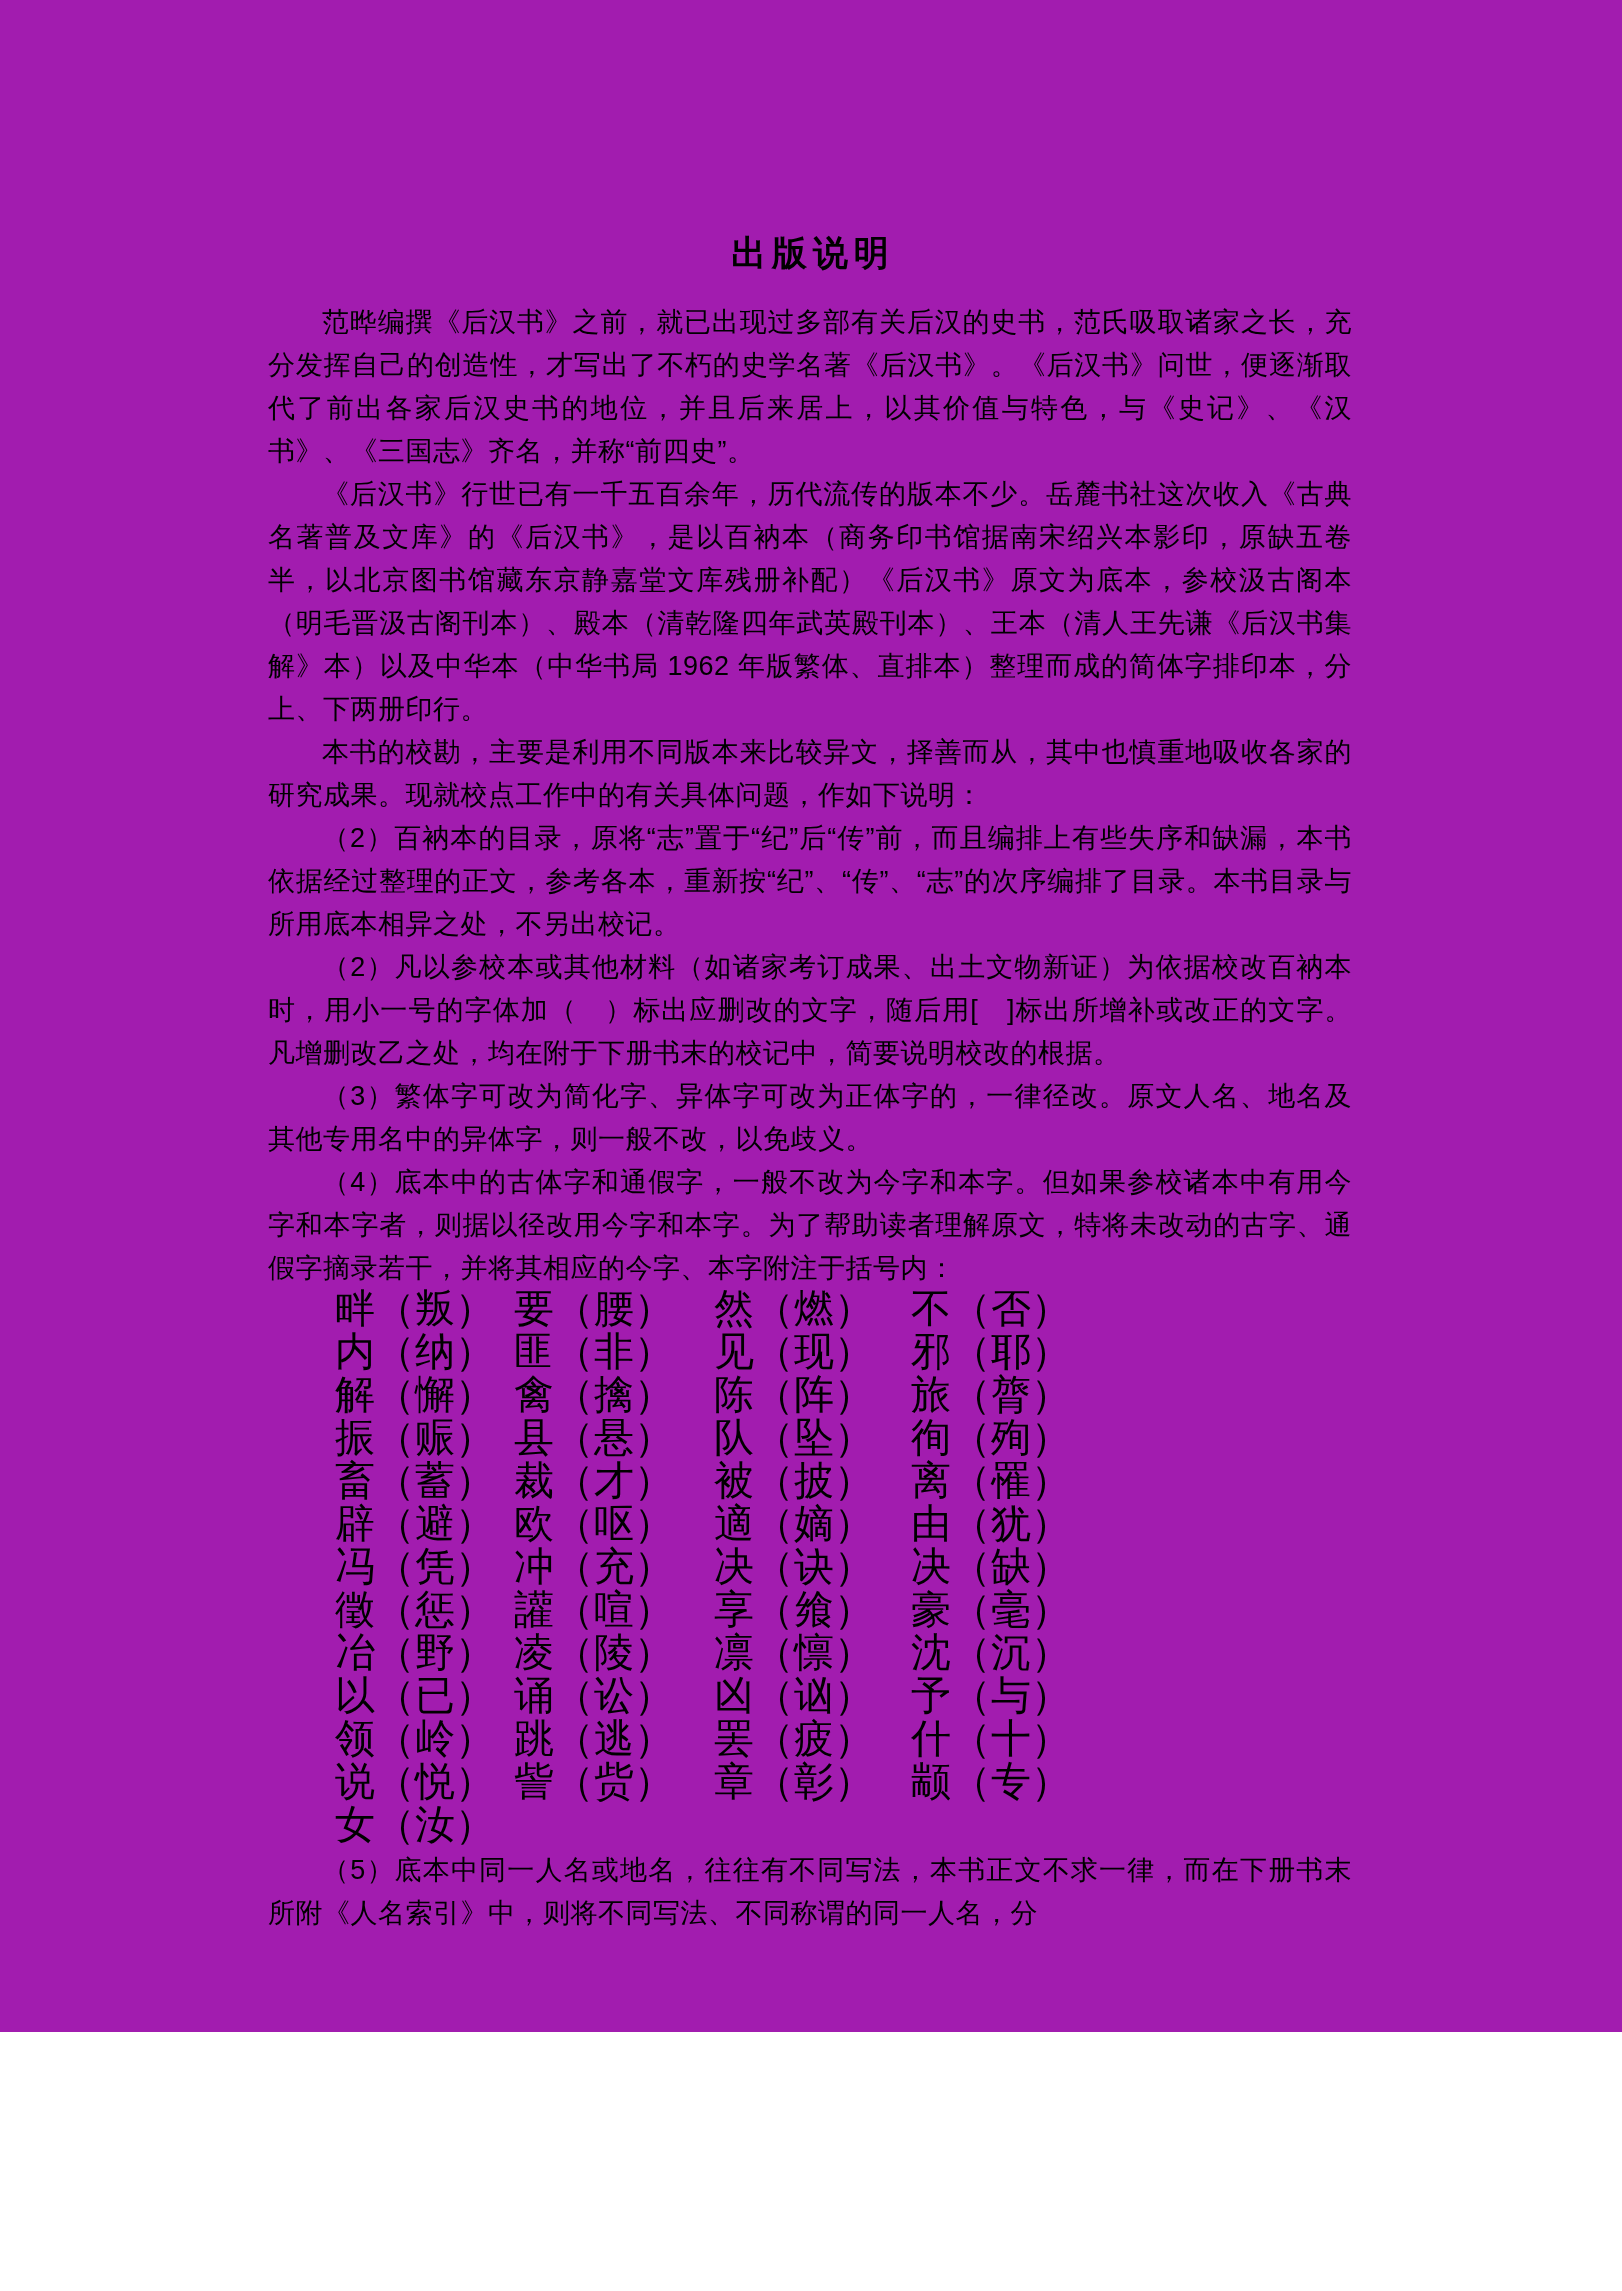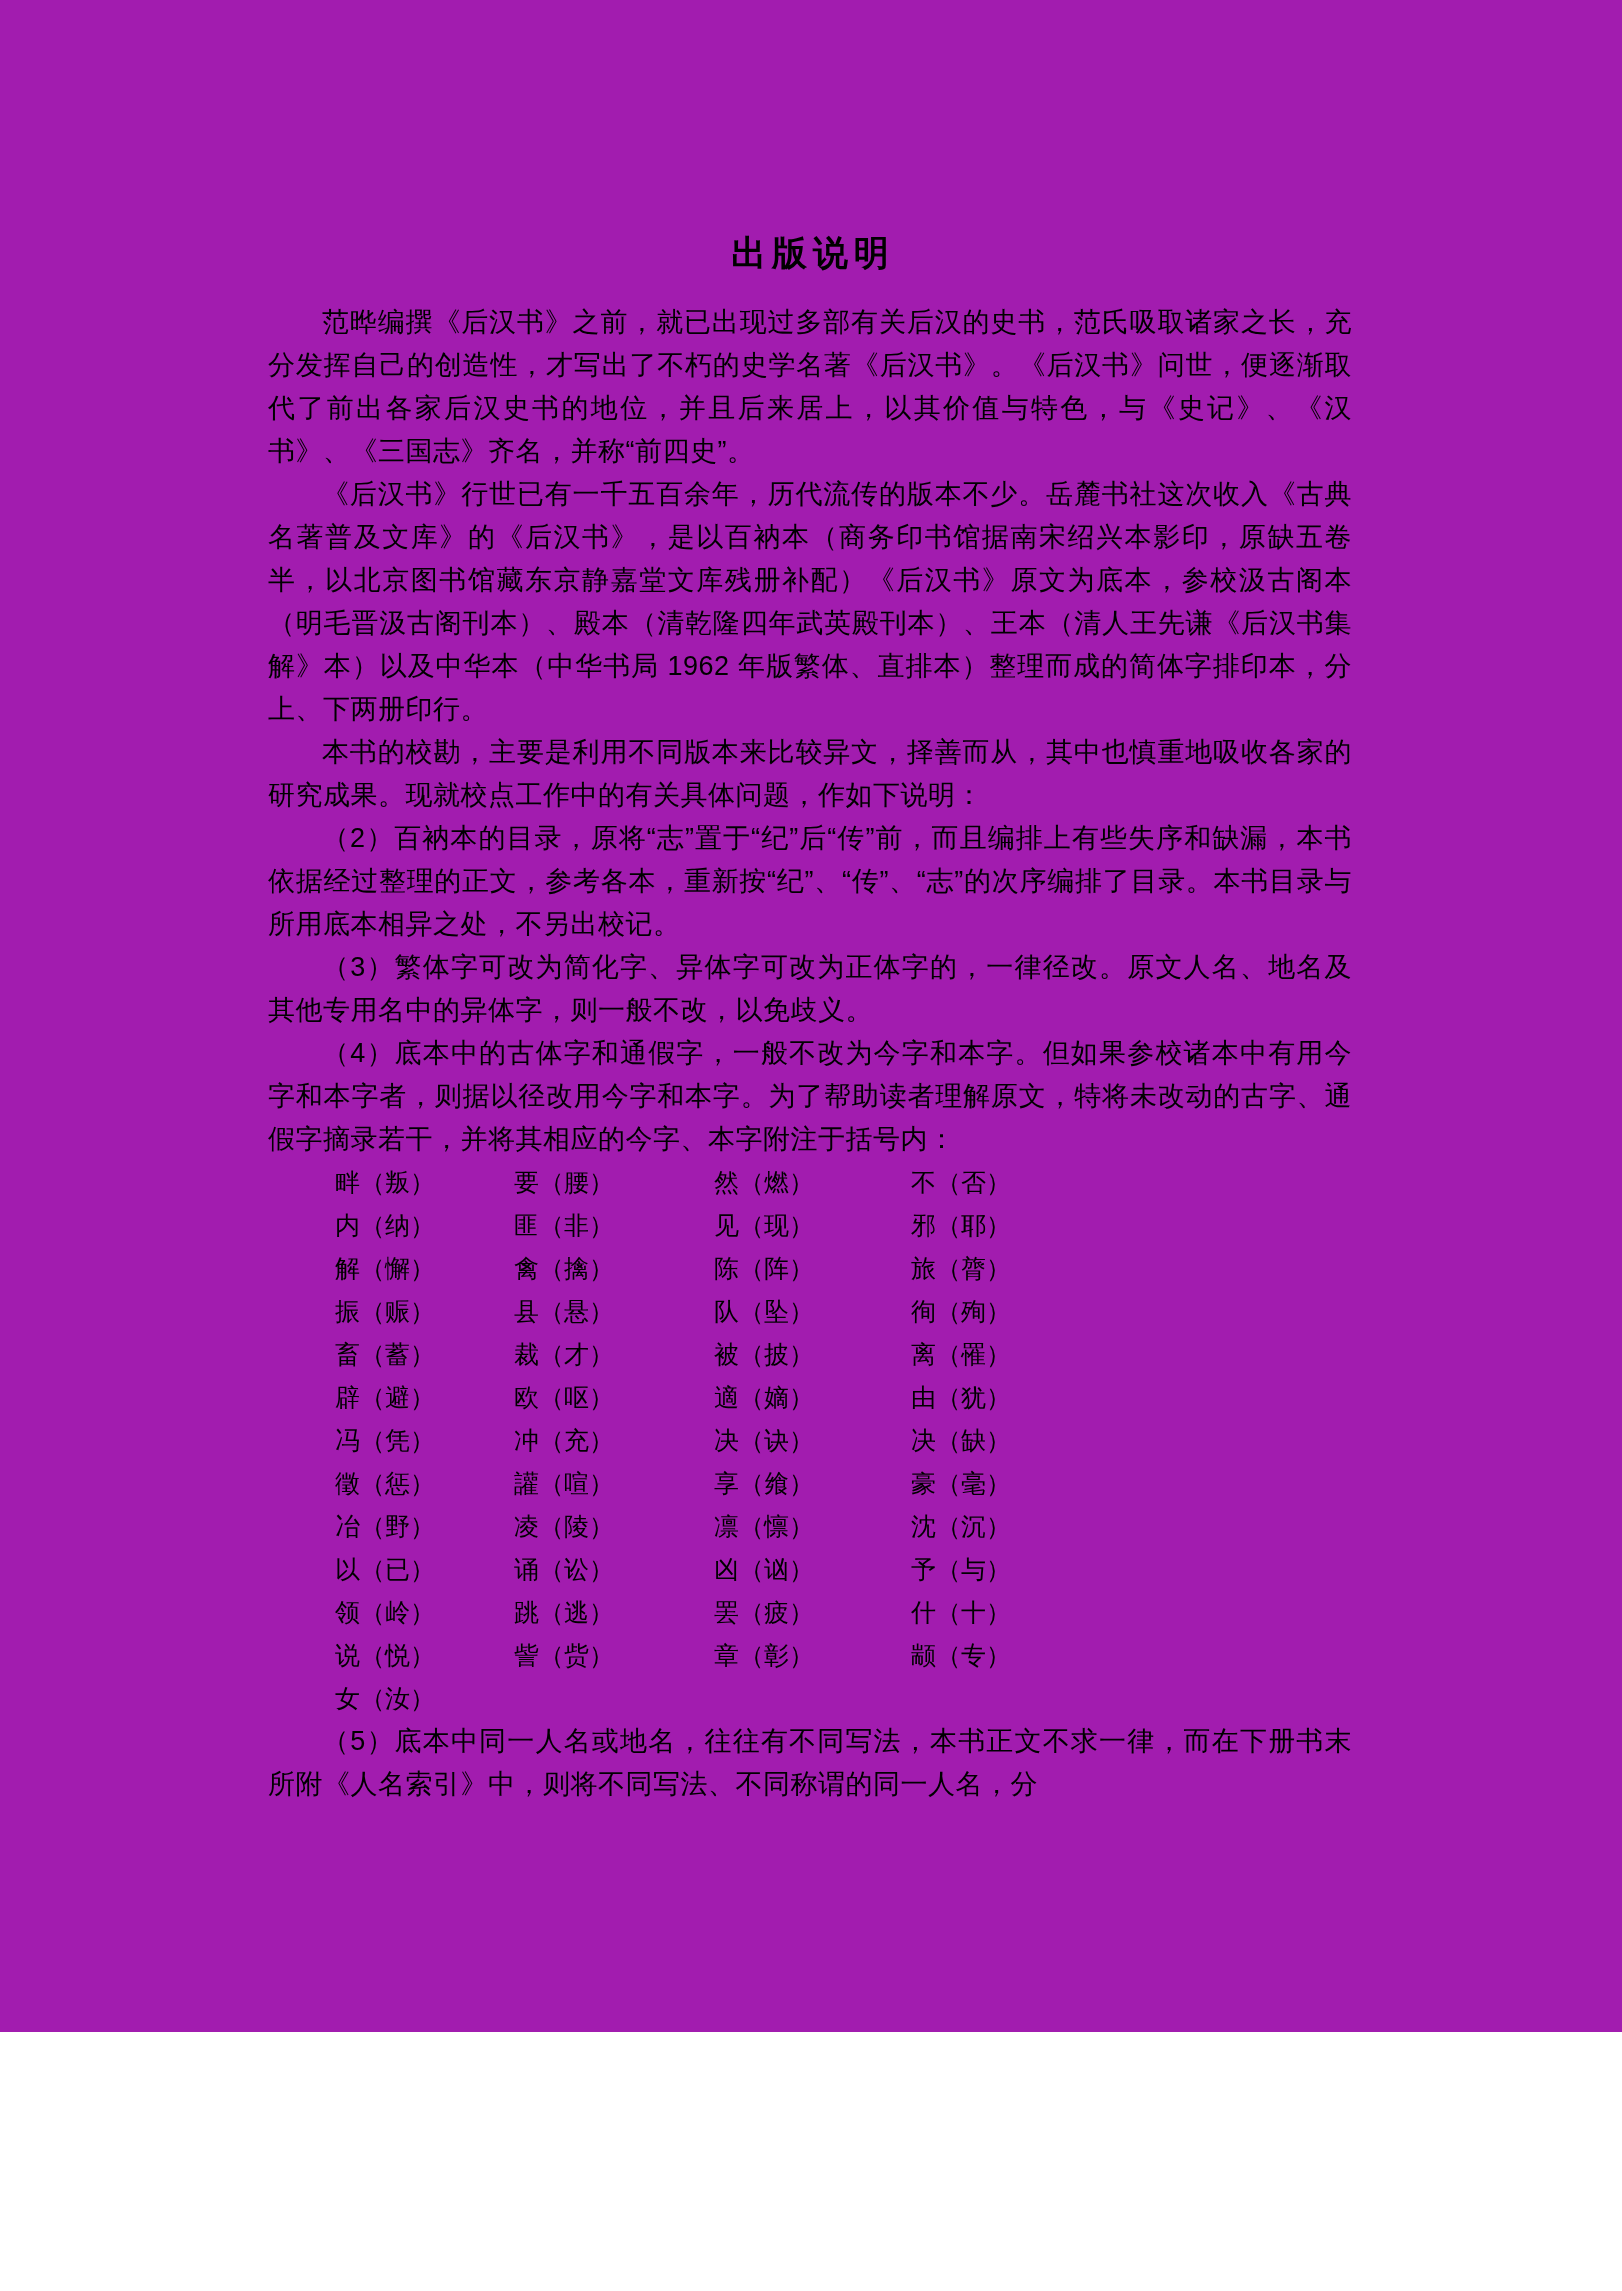--- a/index.html
+++ b/index.html
@@ -25,40 +25,42 @@
   }
   .body-par {
     margin: 0;
     font-size: 27px;
     line-height: 43px;
     text-align: justify;
     text-indent: 2em;
     letter-spacing: 0.5px;
   }
   .char-table {
-    font-size: 25px;
+    font-size: 40px;
     line-height: 43px;
     padding-left: 67px;
+    font-family: Liberation Mono, monospace;
   }
   .char-row {
     display: grid;
     grid-template-columns: 179px 200px 197px 1fr;
   }
   .char-cell { white-space: pre; }
 </style>
 </head>
 <body>
 
 <div class="page">
   <h1 class="doc-title">出版说明</h1>
 
   <p class="body-par">范晔编撰《后汉书》之前，就已出现过多部有关后汉的史书，范氏吸取诸家之长，充分发挥自己的创造性，才写出了不朽的史学名著《后汉书》。《后汉书》问世，便逐渐取代了前出各家后汉史书的地位，并且后来居上，以其价值与特色，与《史记》、《汉书》、《三国志》齐名，并称“前四史”。</p>
   <p class="body-par">《后汉书》行世已有一千五百余年，历代流传的版本不少。岳麓书社这次收入《古典名著普及文库》的《后汉书》，是以百衲本（商务印书馆据南宋绍兴本影印，原缺五卷半，以北京图书馆藏东京静嘉堂文库残册补配）《后汉书》原文为底本，参校汲古阁本（明毛晋汲古阁刊本）、殿本（清乾隆四年武英殿刊本）、王本（清人王先谦《后汉书集解》本）以及中华本（中华书局 1962 年版繁体、直排本）整理而成的简体字排印本，分上、下两册印行。</p>
   <p class="body-par">本书的校勘，主要是利用不同版本来比较异文，择善而从，其中也慎重地吸收各家的研究成果。现就校点工作中的有关具体问题，作如下说明：</p>
   <p class="body-par">（2）百衲本的目录，原将“志”置于“纪”后“传”前，而且编排上有些失序和缺漏，本书依据经过整理的正文，参考各本，重新按“纪”、“传”、“志”的次序编排了目录。本书目录与所用底本相异之处，不另出校记。</p>
+  <p class="body-par">（2）凡以参校本或其他材料（如诸家考订成果、出土文物新证）为依据校改百衲本时，用小一号的字体加（　）标出应删改的文字，随后用[　]标出所增补或改正的文字。凡增删改乙之处，均在附于下册书末的校记中，简要说明校改的根据。</p>
   <p class="body-par">（3）繁体字可改为简化字、异体字可改为正体字的，一律径改。原文人名、地名及其他专用名中的异体字，则一般不改，以免歧义。</p>
   <p class="body-par">（4）底本中的古体字和通假字，一般不改为今字和本字。但如果参校诸本中有用今字和本字者，则据以径改用今字和本字。为了帮助读者理解原文，特将未改动的古字、通假字摘录若干，并将其相应的今字、本字附注于括号内：</p>
 
   <div class="char-table">
       <div class="char-row">
         <span class="char-cell">畔（叛）</span>
         <span class="char-cell">要（腰）</span>
         <span class="char-cell">然（燃）</span>
         <span class="char-cell">不（否）</span>
       </div>

